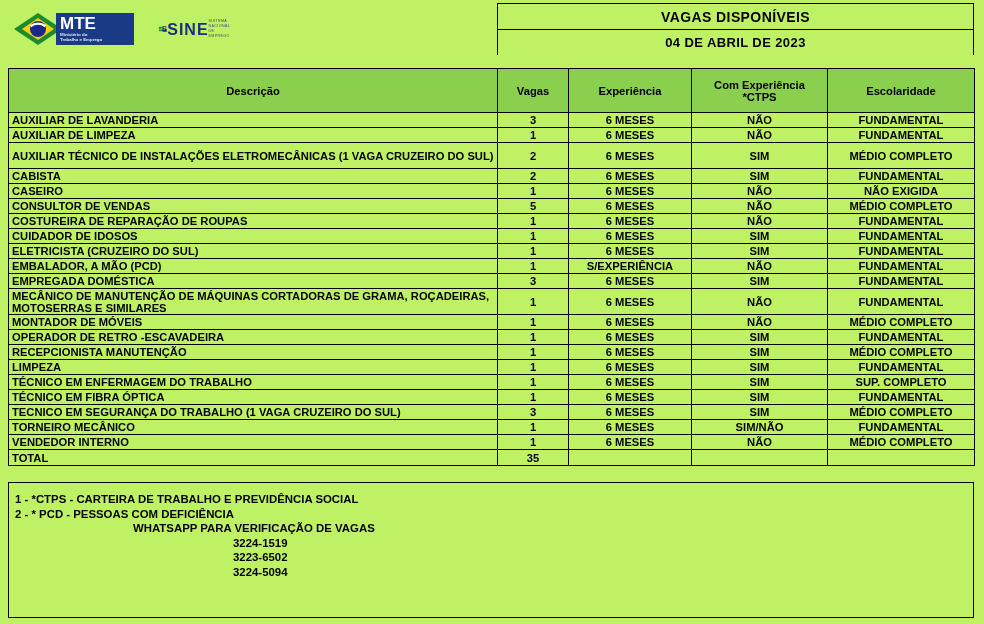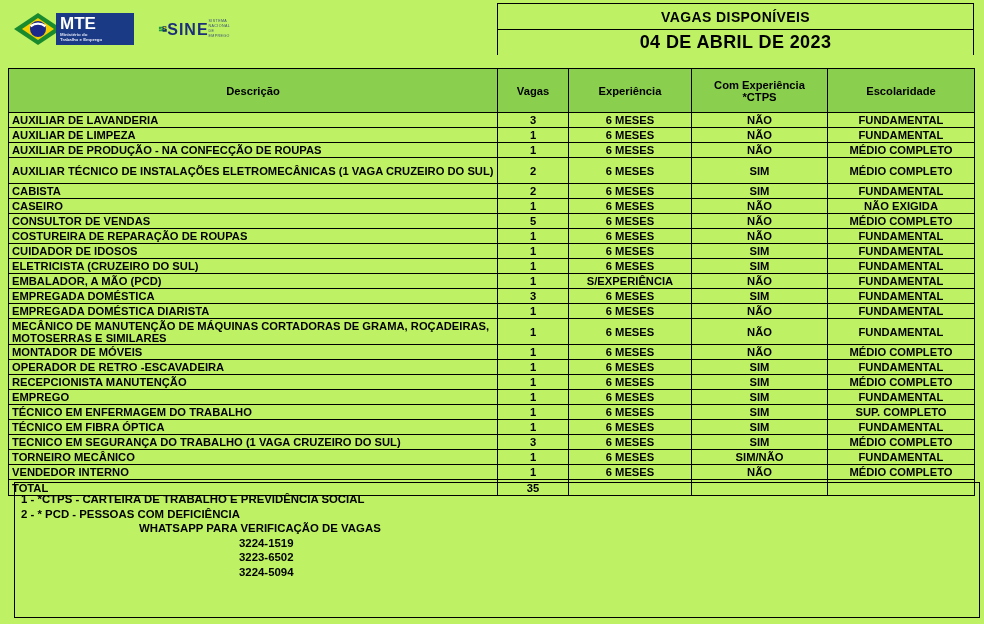--- a/index.html
+++ b/index.html
@@ -120,21 +120,21 @@
     flex: 1 1 0;
     display: flex;
     align-items: center;
     justify-content: center;
     font-weight: bold;
     font-size: 14px;
     letter-spacing: .4px;
   }
   .title-row.sub {
     border-top: 1.4px solid #000;
-    font-size: 18px;
+    font-size: 13px;
   }
 
   
   table.vagas {
     position: absolute;
     left: 8px;
     top: 68px;
     width: 966px;
     border-collapse: collapse;
     table-layout: fixed;
@@ -159,21 +159,21 @@
     height: 15px;
   }
   td.c-desc { text-align: left; }
   td.c-vagas, td.c-exp, td.c-ctps, td.c-esc { text-align: center; }
 
   tr.total td { height: 16px; }
 
   
   .notes {
     position: absolute;
-    left: 14px;
+    left: 8px;
     width: 966px;
     border: 1.6px solid #000;
     box-sizing: border-box;
     padding: 9px 0 6px 6px;
     font-size: 11.4px;
     font-weight: bold;
     line-height: 14.5px;
   }
   .notes .note-line { text-align: left; }
   .notes .note-center {
@@ -257,27 +257,20 @@
           <td class="c-esc">FUNDAMENTAL</td>
         </tr>
         <tr>
           <td class="c-desc">AUXILIAR DE LIMPEZA</td>
           <td class="c-vagas">1</td>
           <td class="c-exp">6 MESES</td>
           <td class="c-ctps">NÃO</td>
           <td class="c-esc">FUNDAMENTAL</td>
         </tr>
         <tr>
-          <td class="c-desc">AUXILIAR DE PRODUÇÃO - NA CONFECÇÃO DE ROUPAS</td>
-          <td class="c-vagas">1</td>
-          <td class="c-exp">6 MESES</td>
-          <td class="c-ctps">NÃO</td>
-          <td class="c-esc">MÉDIO COMPLETO</td>
-        </tr>
-        <tr>
           <td class="c-desc" style="height: 26px;">AUXILIAR TÉCNICO DE INSTALAÇÕES ELETROMECÂNICAS (1 VAGA CRUZEIRO DO SUL)</td>
           <td class="c-vagas" style="height: 26px;">2</td>
           <td class="c-exp" style="height: 26px;">6 MESES</td>
           <td class="c-ctps" style="height: 26px;">SIM</td>
           <td class="c-esc" style="height: 26px;">MÉDIO COMPLETO</td>
         </tr>
         <tr>
           <td class="c-desc">CABISTA</td>
           <td class="c-vagas">2</td>
           <td class="c-exp">6 MESES</td>
@@ -327,27 +320,20 @@
           <td class="c-esc">FUNDAMENTAL</td>
         </tr>
         <tr>
           <td class="c-desc">EMPREGADA DOMÉSTICA</td>
           <td class="c-vagas">3</td>
           <td class="c-exp">6  MESES</td>
           <td class="c-ctps">SIM</td>
           <td class="c-esc">FUNDAMENTAL</td>
         </tr>
         <tr>
-          <td class="c-desc">EMPREGADA  DOMÉSTICA DIARISTA</td>
-          <td class="c-vagas">1</td>
-          <td class="c-exp">6 MESES</td>
-          <td class="c-ctps">NÃO</td>
-          <td class="c-esc">FUNDAMENTAL</td>
-        </tr>
-        <tr>
           <td class="c-desc" style="height: 26px;">MECÂNICO DE MANUTENÇÃO DE MÁQUINAS CORTADORAS DE GRAMA, ROÇADEIRAS, MOTOSERRAS E SIMILARES</td>
           <td class="c-vagas" style="height: 26px;">1</td>
           <td class="c-exp" style="height: 26px;">6 MESES</td>
           <td class="c-ctps" style="height: 26px;">NÃO</td>
           <td class="c-esc" style="height: 26px;">FUNDAMENTAL</td>
         </tr>
         <tr>
           <td class="c-desc">MONTADOR DE MÓVEIS</td>
           <td class="c-vagas">1</td>
           <td class="c-exp">6 MESES</td>
@@ -362,21 +348,21 @@
           <td class="c-esc">FUNDAMENTAL</td>
         </tr>
         <tr>
           <td class="c-desc">RECEPCIONISTA MANUTENÇÃO</td>
           <td class="c-vagas">1</td>
           <td class="c-exp">6 MESES</td>
           <td class="c-ctps">SIM</td>
           <td class="c-esc">MÉDIO COMPLETO</td>
         </tr>
         <tr>
-          <td class="c-desc">EMPREGO</td>
+          <td class="c-desc">LIMPEZA</td>
           <td class="c-vagas">1</td>
           <td class="c-exp">6 MESES</td>
           <td class="c-ctps">SIM</td>
           <td class="c-esc">FUNDAMENTAL</td>
         </tr>
         <tr>
           <td class="c-desc">TÉCNICO EM ENFERMAGEM DO TRABALHO</td>
           <td class="c-vagas">1</td>
           <td class="c-exp">6 MESES</td>
           <td class="c-ctps">SIM</td>

